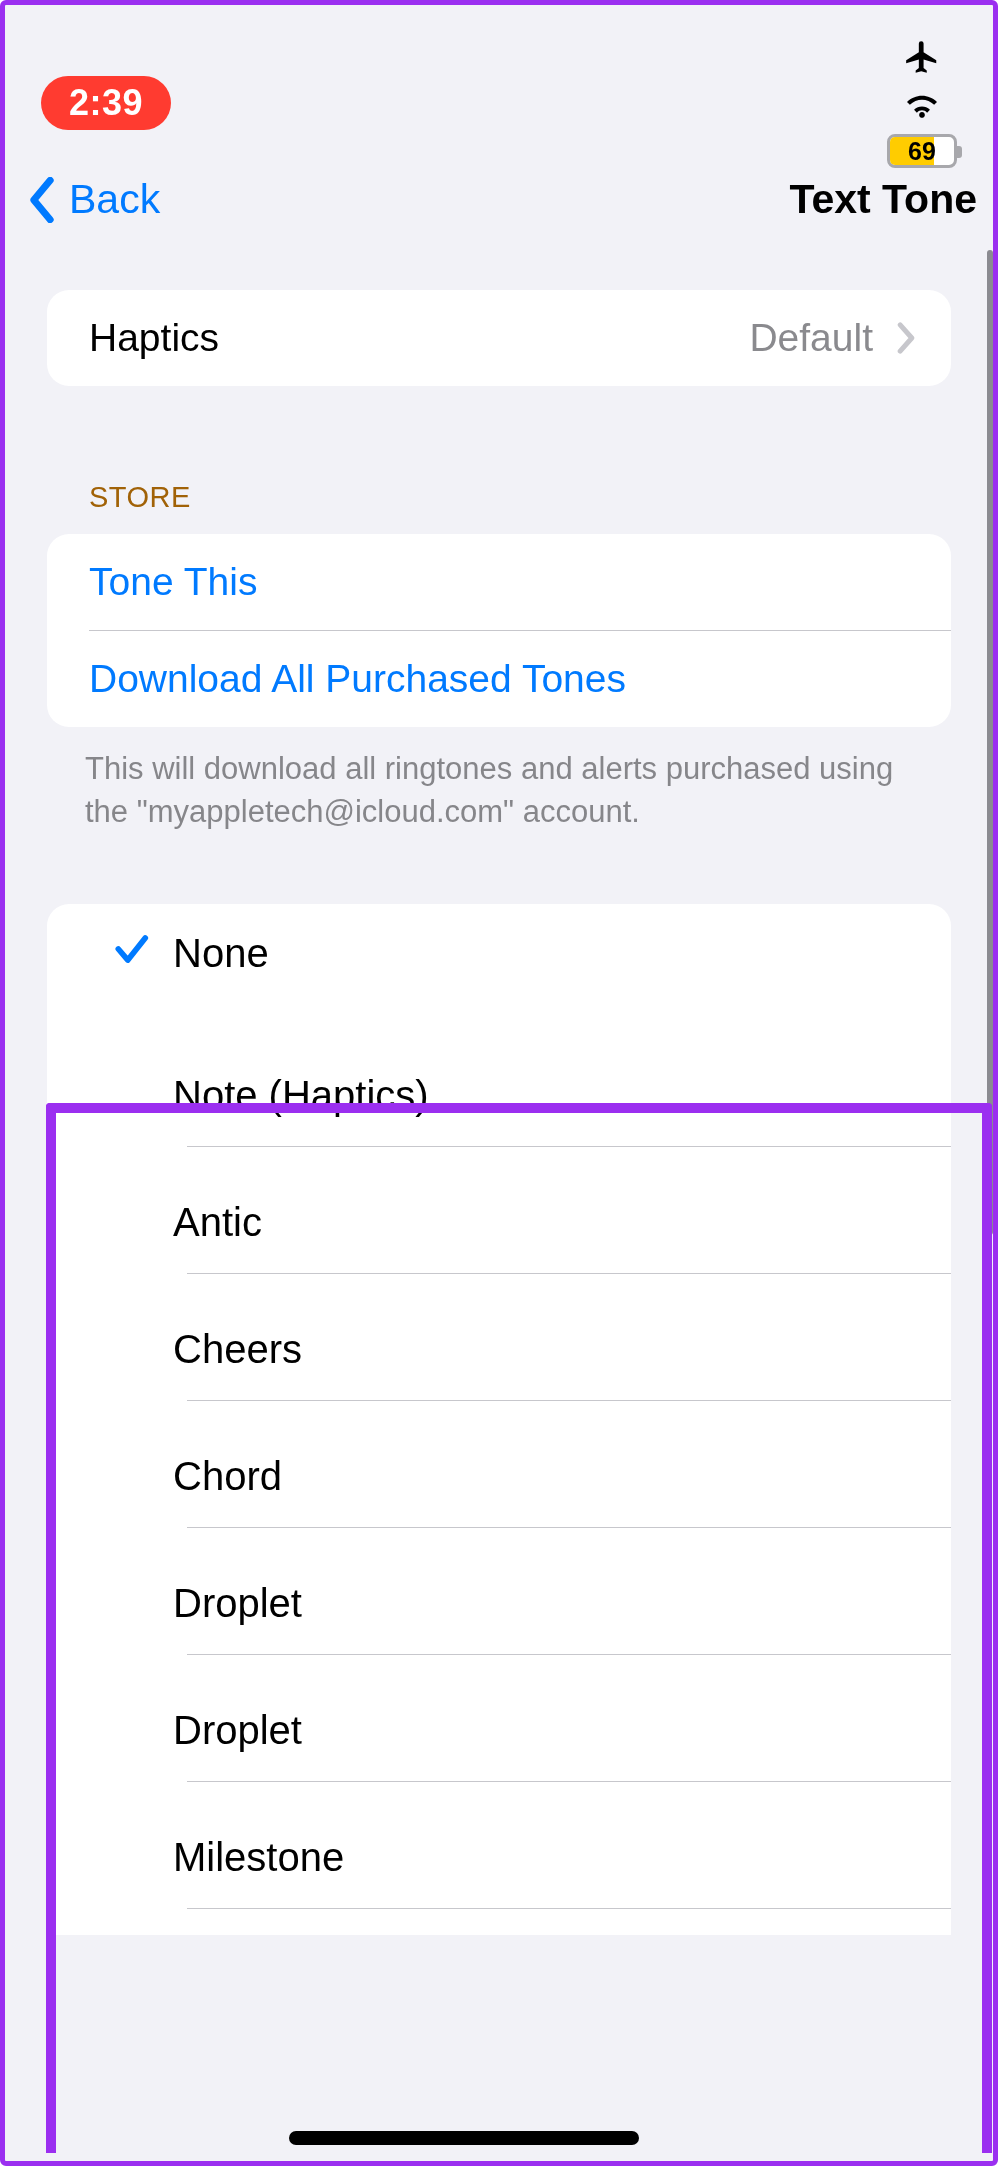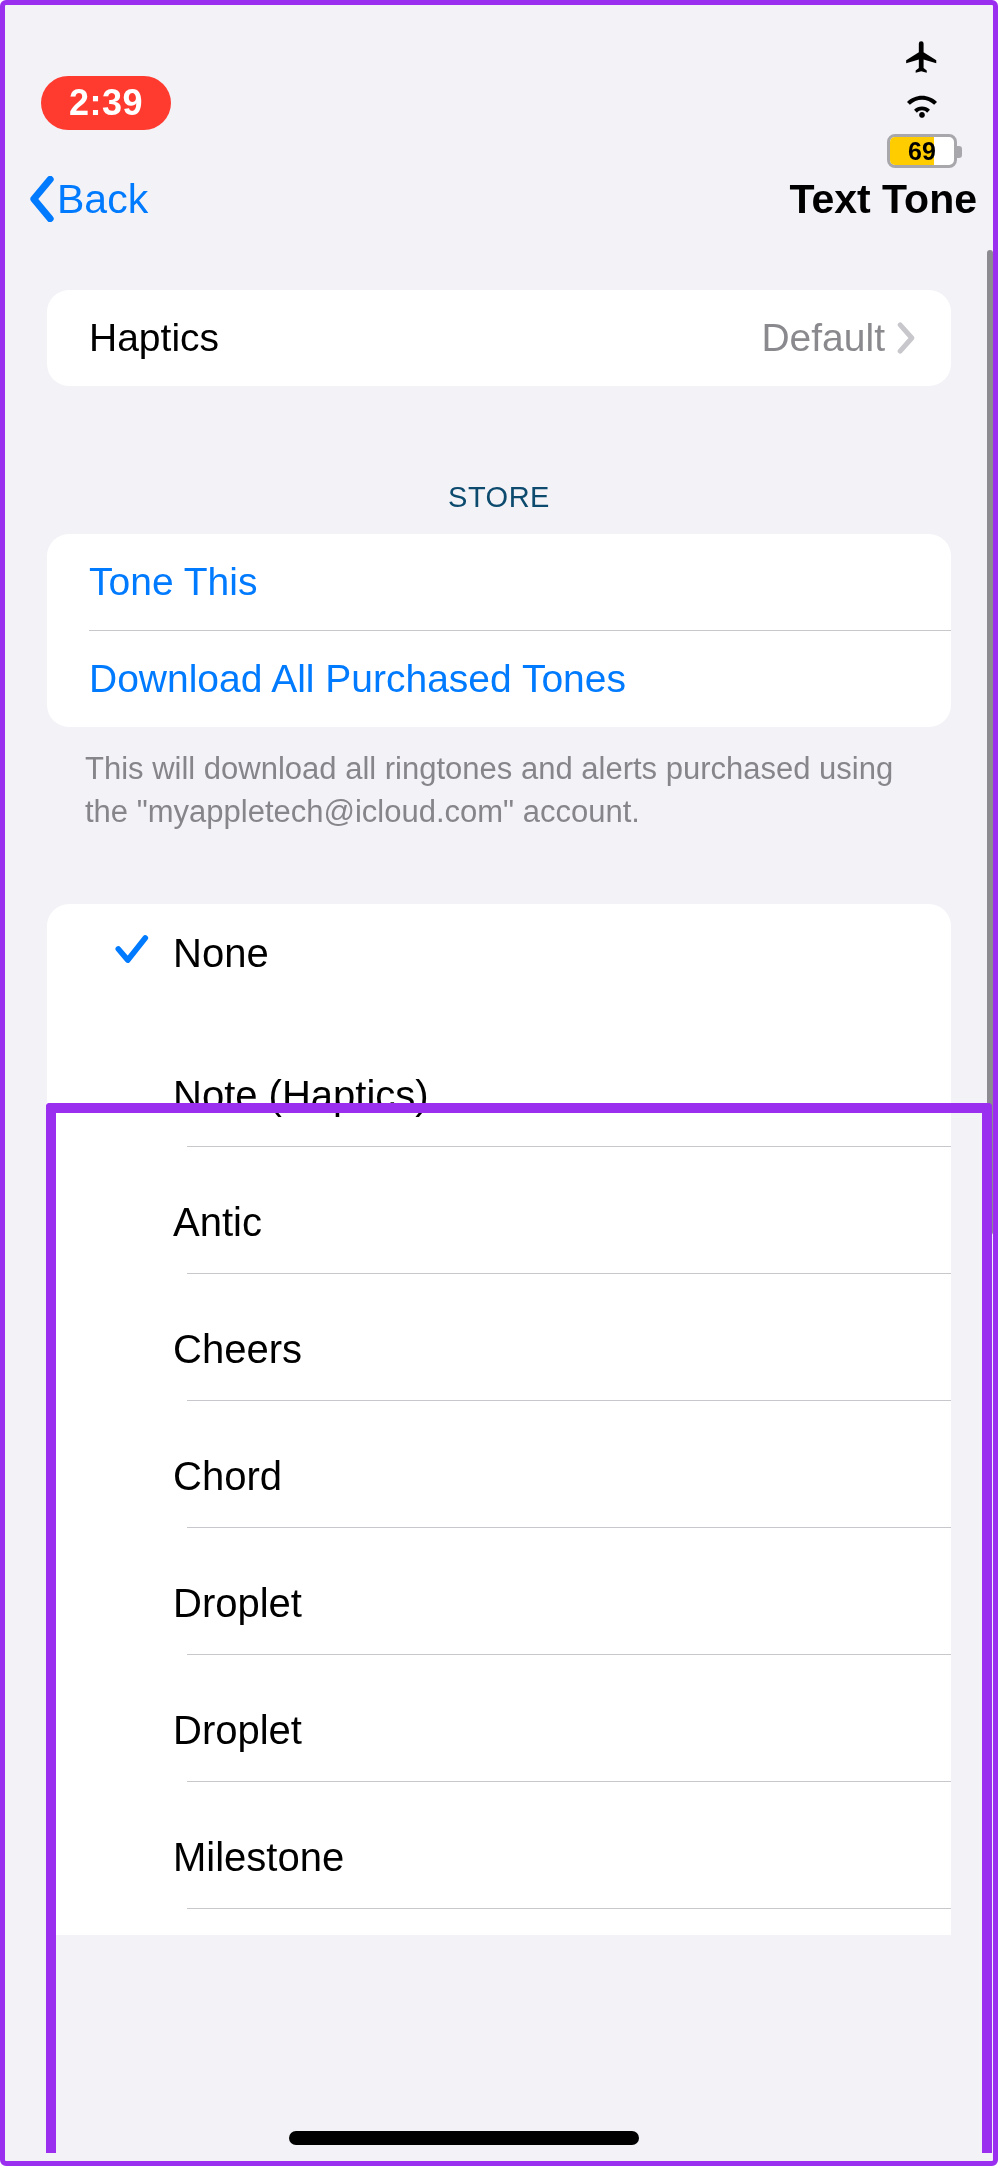--- a/index.html
+++ b/index.html
@@ -102,25 +102,25 @@
   
   .nav-bar {
     display: flex;
     align-items: center;
     height: 110px;
     position: relative;
     padding: 0 22px;
   }
   .back-btn {
     display: flex;
-    align-items: flex-start;
+    align-items: flex-end;
     color: #007aff;
     font-size: 41px;
     font-weight: 400;
-    gap: 0;
+    gap: 12px;
   }
   .back-chev svg { display: block; }
   .nav-title {
     position: absolute;
     left: 0; right: 16px;
     text-align: right;
     font-size: 41px;
     font-weight: 600;
     color: #000;
     pointer-events: none;
@@ -130,26 +130,25 @@
   
   .content { padding: 36px 42px 0 42px; }
 
   .group {
     background: #ffffff;
     border-radius: 22px;
     overflow: hidden;
   }
   .group-header {
     font-size: 29px;
-    color: #0c4a6e;
+    color: #a16207;
     letter-spacing: 0.5px;
     padding: 0 42px 20px 42px;
     text-transform: uppercase;
     font-weight: 400;
-    text-align: center;
   }
   .group-footer {
     font-size: 31px;
     color: #86868a;
     line-height: 1.4;
     padding: 20px 38px 0 38px;
     font-weight: 400;
   }
 
   .row {
@@ -160,21 +159,21 @@
     font-size: 39px;
     color: #000;
     position: relative;
   }
   .row.link-row { color: #007aff; }
   .row .row-label { flex: 1 1 auto; }
   .row .row-value {
     color: #8a8a8e;
     font-size: 39px;
     font-weight: 400;
-    margin-right: 12px;
+    margin-right: 24px;
   }
   .chev-right svg { display: block; }
   .row-sep {
     height: 1px;
     background: #c7c7cc;
     margin-left: 42px;
   }
   .spacer-70 { height: 70px; }
   .spacer-95 { height: 95px; }
 

